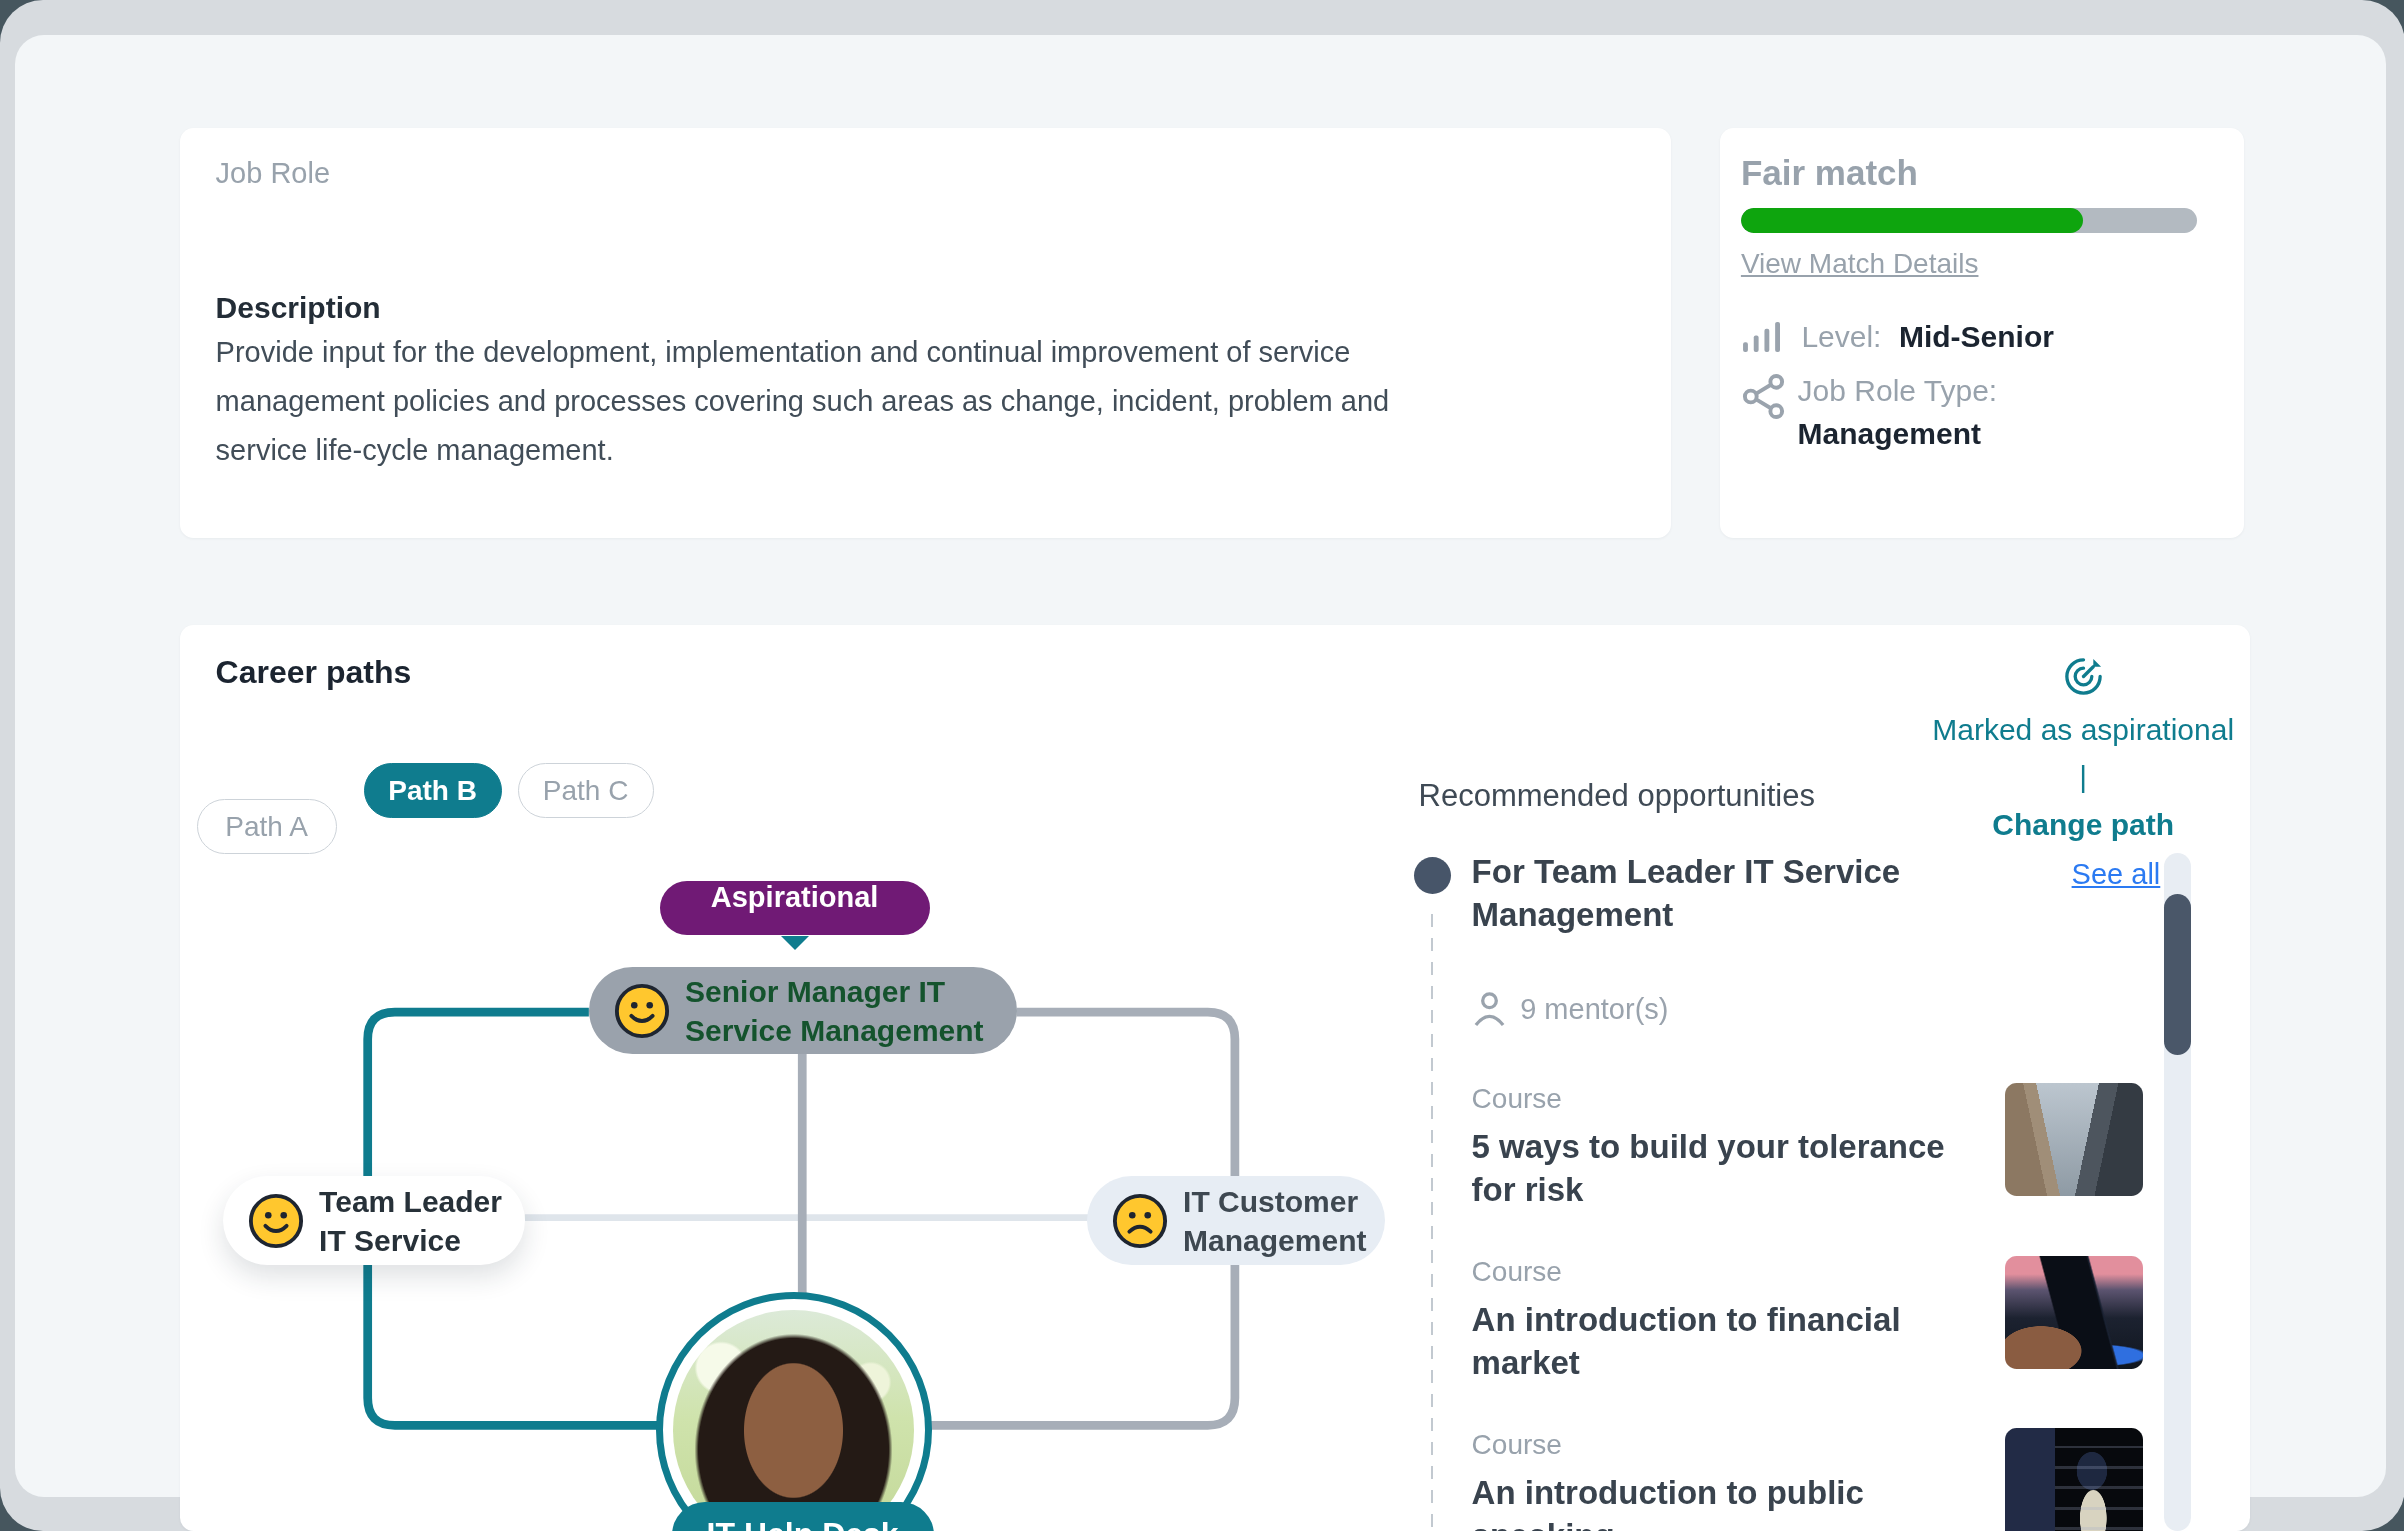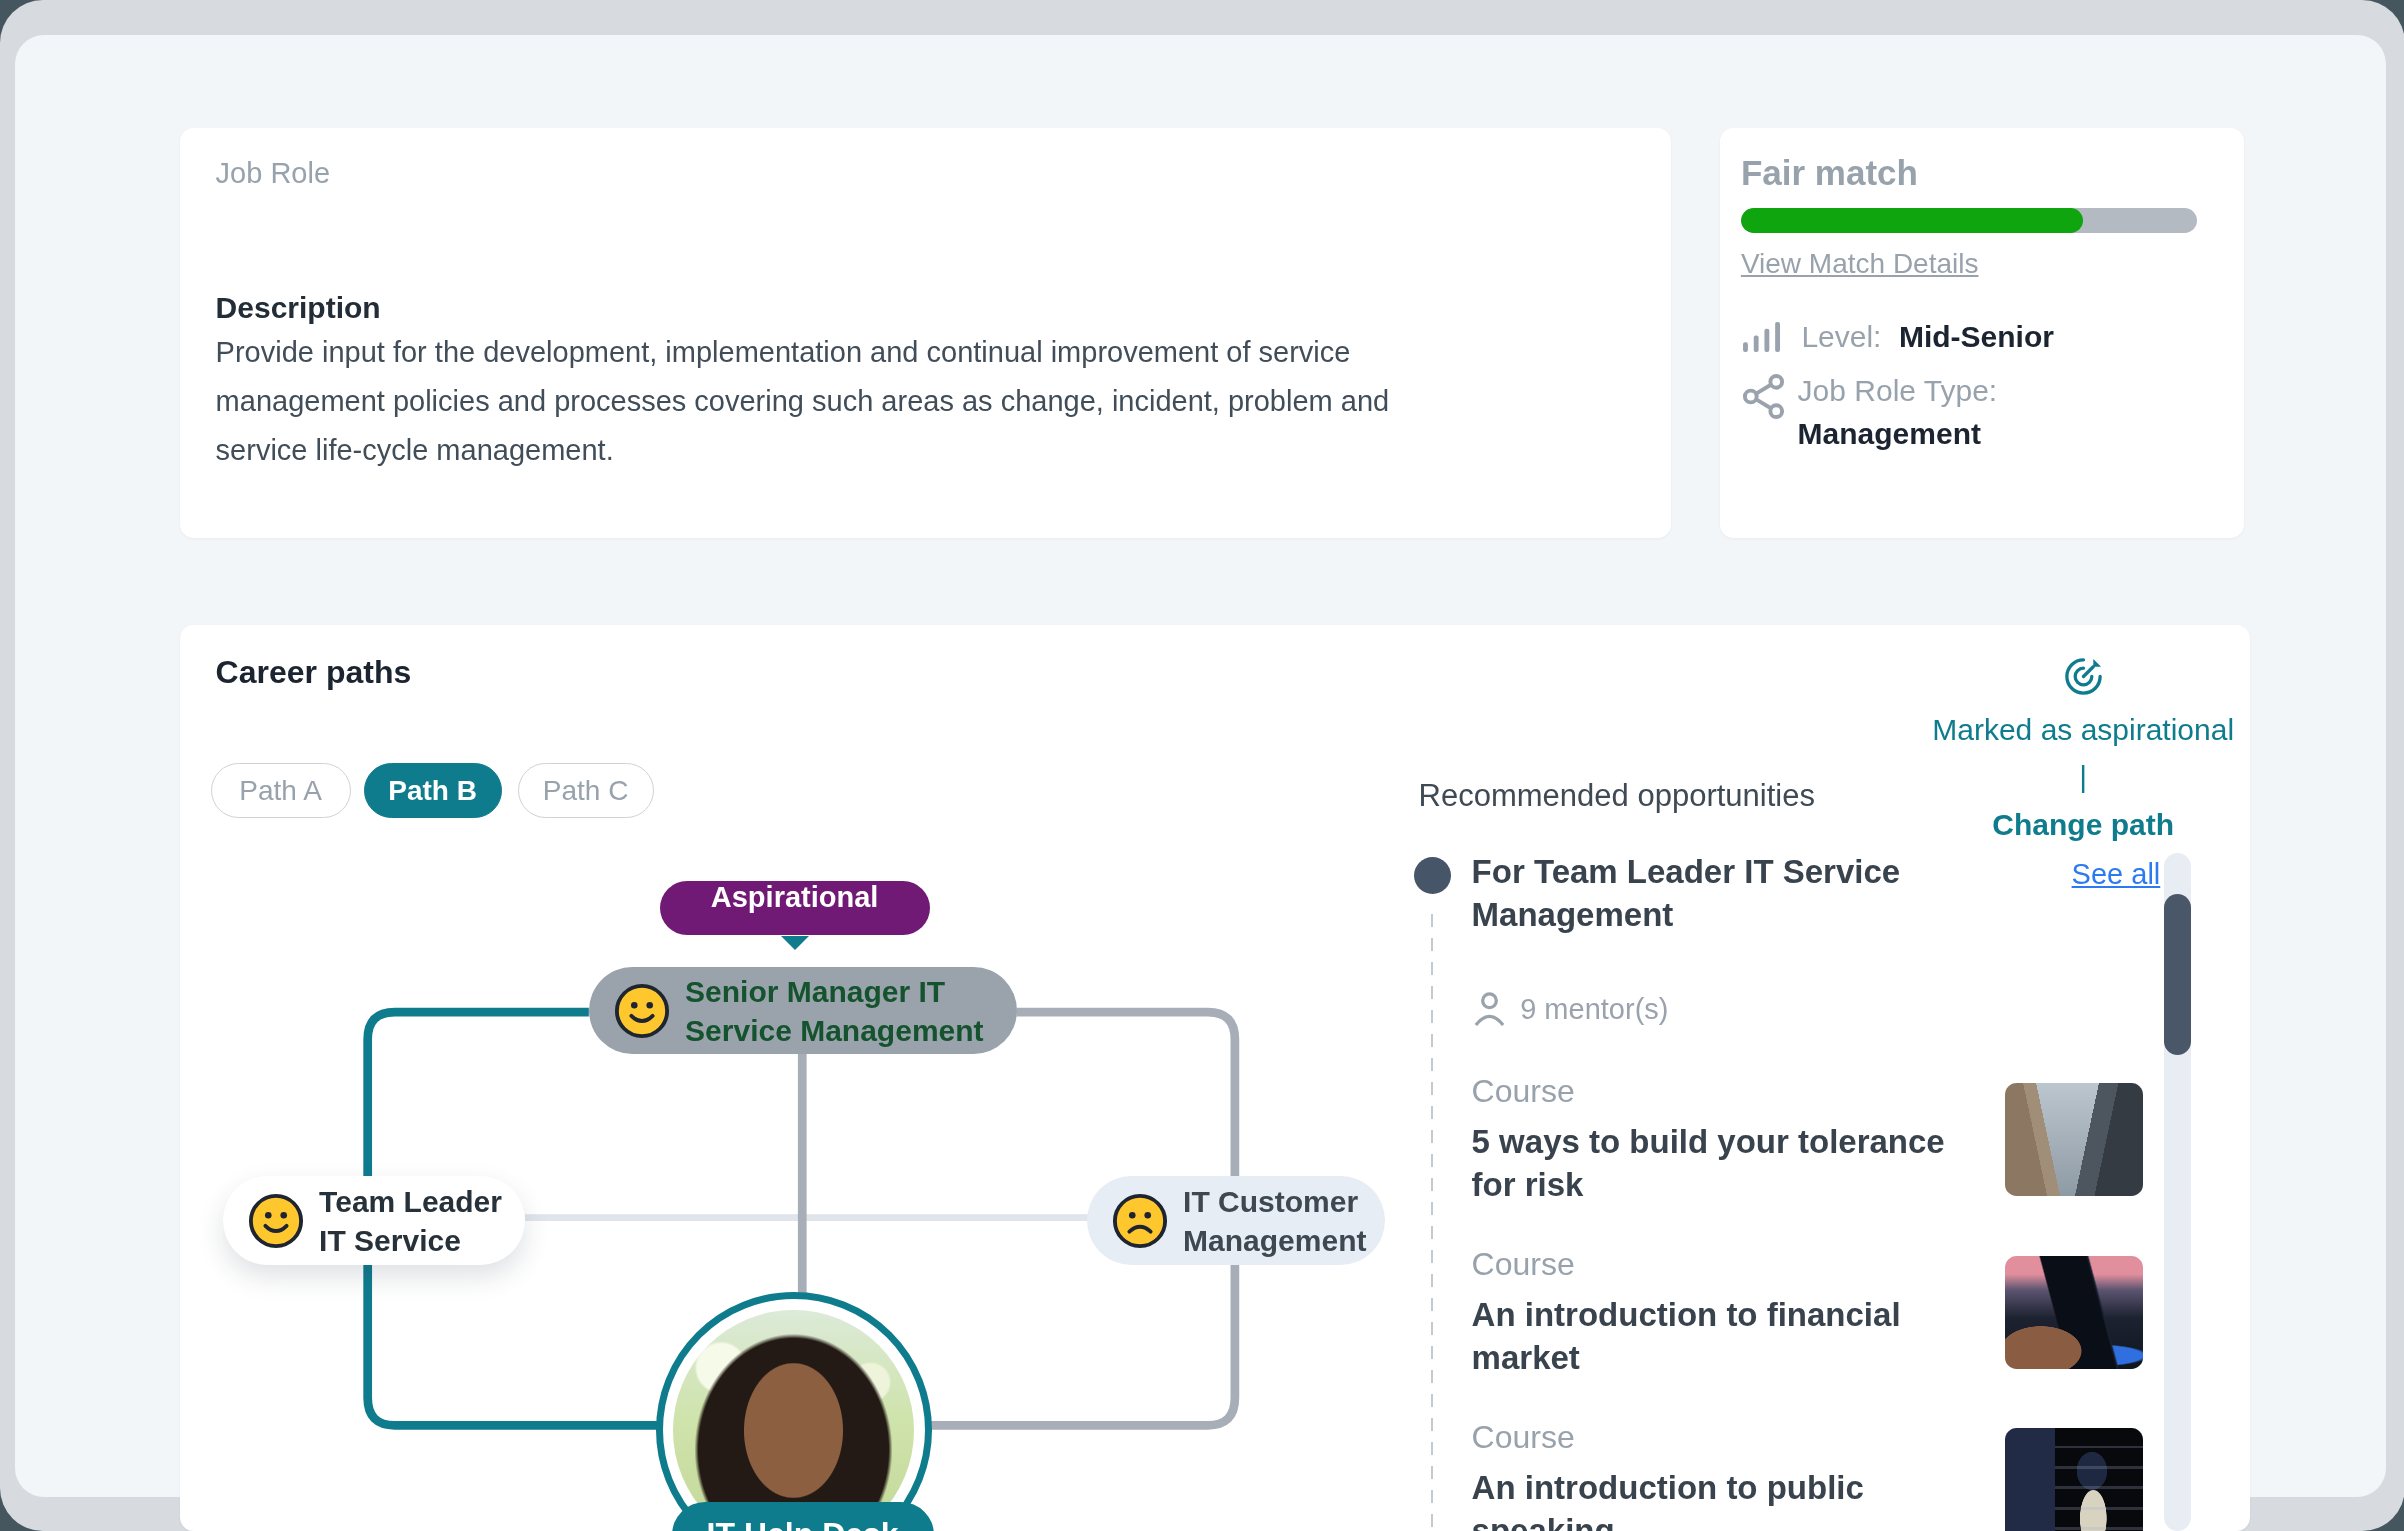--- a/index.html
+++ b/index.html
@@ -42,21 +42,21 @@
   .paths-card { left:165px; top:590px; width:2070px; height:906px; overflow:hidden; }
   .paths-title { position:absolute; left:36px; top:29px; font-size:32px; font-weight:bold; color:#1b2430; }
   .aspire-group { position:absolute; right:15.5px; top:29px; display:flex; align-items:center; gap:13.6px;flex-direction:column; }
   .aspire-text { font-size:30px; color:#0f7c8e; }
   .aspire-sep { font-size:30px; color:#0f7c8e; }
   .change-link { font-size:30px; color:#0f7c8e; font-weight:bold; cursor:pointer; }
 
   .chip { position:absolute; top:138px; height:55px; border-radius:28px; border:1.9px solid #cdd3d9;
           background:#fff; color:#98a2ac; font-size:28px; font-family:inherit;
           display:flex; align-items:center; justify-content:center; cursor:pointer; }
-  .chip-a { left:31px; width:140px; }
+  .chip-a { left:17px; width:140px;margin-top:36px; }
   .chip-b { left:184px; width:138px; }
   .chip-c { left:338px; width:136px; }
   .chip.selected { background:#0f7c8e; border-color:#0f7c8e; color:#fff; font-weight:bold; }
 
   .connector-svg { position:absolute; inset:0; z-index:1; pointer-events:none; }
 
   .node-pill { position:absolute; z-index:2; border-radius:45px; display:flex; align-items:center;
                gap:15.5px; padding-left:25px; cursor:pointer; }
   .node-text { font-size:30px; font-weight:bold; line-height:39px; }
   .pill-senior { left:409px; top:342px; width:428px; height:87px; background:#9aa2ac; }
@@ -101,21 +101,21 @@
   .see-all { position:absolute; left:1892px; top:233px; font-size:29px; color:#2b7af2;
              text-decoration:underline; cursor:pointer; z-index:2; }
   .stat-row { position:absolute; left:1292px; display:flex; align-items:center; gap:13.6px; z-index:2; }
   .stat-row.r1 { top:312px; }
   .stat-row.r2 { top:365px; }
   .stat-gap { width:60px; }
   .stat-text { font-size:29px; color:#9aa3ad; }
 
   .course-row { position:absolute; left:1292px; width:524px; z-index:2; cursor:pointer; }
   .course-row.c1 { top:448px; } .course-row.c2 { top:621px; } .course-row.c3 { top:794px; }
-  .course-type { font-size:32px; color:#98a2ac; }
+  .course-type { font-size:28px; color:#98a2ac;margin-top:10px; }
   .course-title { margin-top:9.7px; font-size:33px; font-weight:bold; line-height:43px;
                   color:#39434e; width:505px; }
 
   .thumb { position:absolute; left:1825px; width:138px; height:113px; border-radius:11.6px; z-index:2;
            cursor:pointer; }
   .thumb.t1 { top:458px;
     background:
       linear-gradient(78deg, #8c7862 0 26%, #a08e78 26% 34%, transparent 34%),
       linear-gradient(282deg, #343b43 0 30%, #4d555e 30% 42%, transparent 42%),
       linear-gradient(180deg, #bcc6cf 0%, #8e9aa4 100%); }

